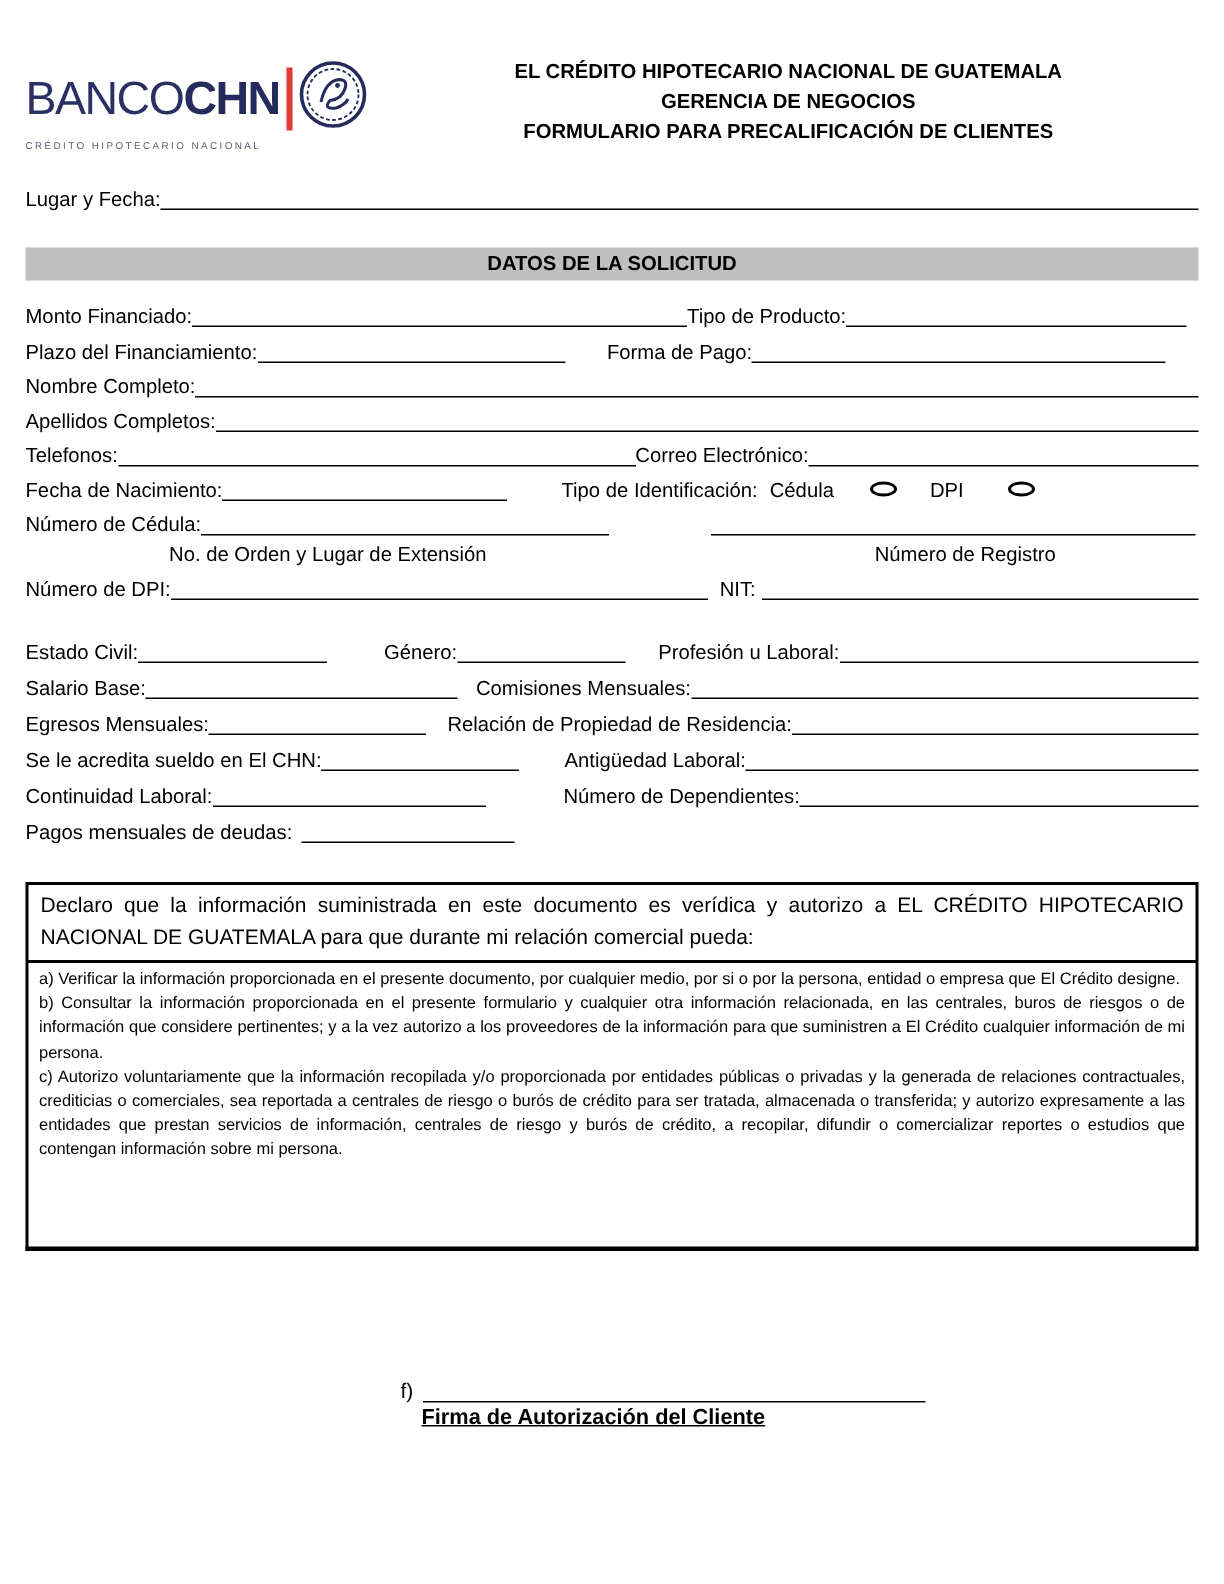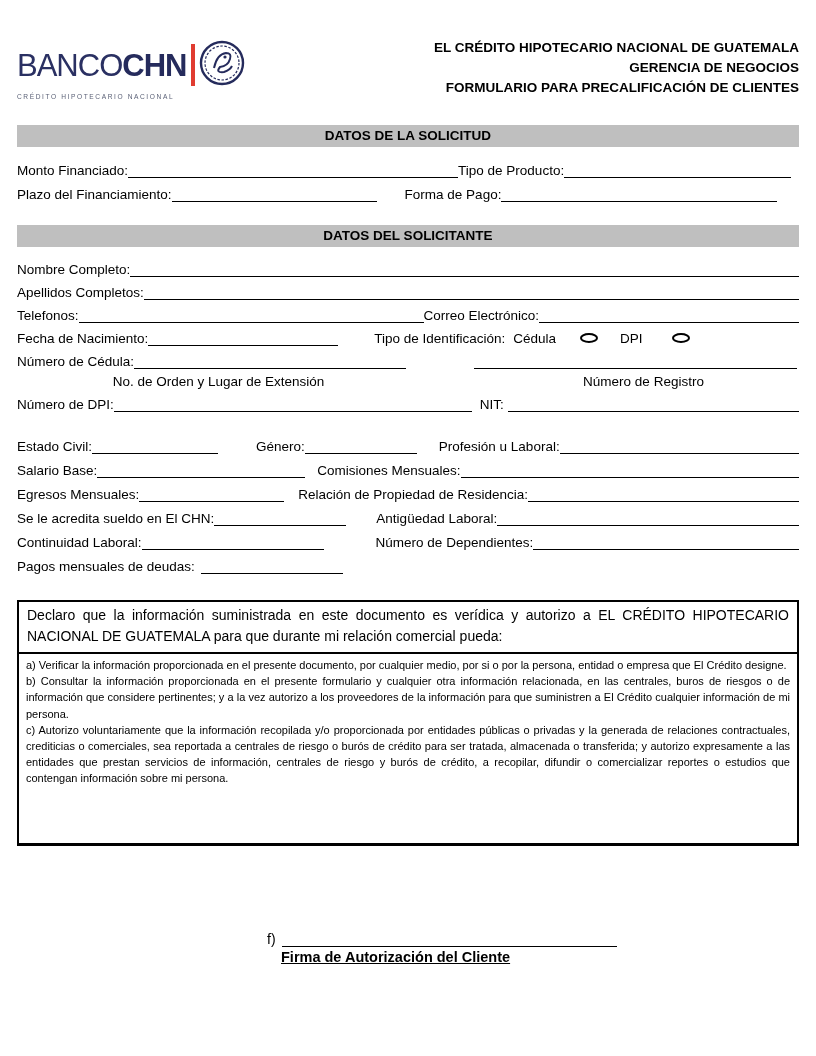--- a/index.html
+++ b/index.html
@@ -11,21 +11,21 @@
   
   .hdr{display:flex;align-items:flex-start;padding-top:20px;}
   .logo{width:225px;flex:none;padding-top:8px;}
   .logo-line{display:flex;align-items:center;}
   .logo-text{line-height:1;white-space:nowrap;}
   .logo-banco{font-size:31px;color:#2a3062;font-weight:300;letter-spacing:-1px;font-stretch:condensed;}
   .logo-chn{font-size:31px;color:#252b5c;font-weight:bold;letter-spacing:-1px;}
   .logo-sub{font-size:6.6px;color:#5a6076;letter-spacing:1.6px;margin-top:3px;white-space:nowrap;}
   .logo-bar{width:4px;height:42px;background:#e03c31;margin:0 4px 0 5px;flex:none;}
   .seal{flex:none;}
-  .titles{flex:1;text-align:right;padding:6px 0 0 10px;}
+  .titles{flex:1;text-align:center;padding:6px 0 0 10px;}
   .titles div{font-weight:bold;font-size:13.5px;line-height:20px;}
   
   .row{display:flex;align-items:flex-end;height:23px;font-size:13.5px;}
   .row2{height:24px;}
   .lbl{white-space:nowrap;flex:none;}
   .in{border:none;border-bottom:1.4px solid #000;background:transparent;
       height:17px;font:13.5px "Liberation Sans",sans-serif;padding:0 2px;outline:none;box-sizing:border-box;}
   .fill{flex:1;min-width:10px;}
   .sp{flex:none;}
   .secbar{background:#bfbfbf;text-align:center;font-weight:bold;font-size:13.5px;
@@ -66,38 +66,41 @@
       </div>
       <div class="logo-sub">CRÉDITO  HIPOTECARIO  NACIONAL</div>
     </div>
     <div class="titles">
       <div>EL CRÉDITO HIPOTECARIO NACIONAL DE GUATEMALA</div>
       <div>GERENCIA DE NEGOCIOS</div>
       <div>FORMULARIO PARA PRECALIFICACIÓN DE CLIENTES</div>
     </div>
   </div>
 
+  <div class="row" style="margin-top:16px;">
+    <span class="lbl">Lugar y Fecha:</span>
+    <input class="in fill" style="">
+  </div>
 
   <div class="secbar" style="margin-top:25px;">DATOS DE LA SOLICITUD</div>
 
   <div class="row row2">
     <span class="lbl">Monto Financiado:</span>
     <input class="in" style="width: 330px;">
     <span class="lbl">Tipo de Producto:</span>
     <input class="in fill" style="margin-right: 8px;">
   </div>
   <div class="row row2">
     <span class="lbl">Plazo del Financiamiento:</span>
     <input class="in" style="width: 205px;">
     <span class="sp" style="width:28px;"></span>
     <span class="lbl">Forma de Pago:</span>
     <input class="in fill" style="margin-right: 22px;">
   </div>
 
-  <div class="secbar" style="margin-top:23px;">DATOS DEL SOLICITANTE</div>
 
   <div class="row">
     <span class="lbl">Nombre Completo:</span>
     <input class="in fill" style="">
   </div>
   <div class="row">
     <span class="lbl">Apellidos Completos:</span>
     <input class="in fill" style="">
   </div>
   <div class="row">

